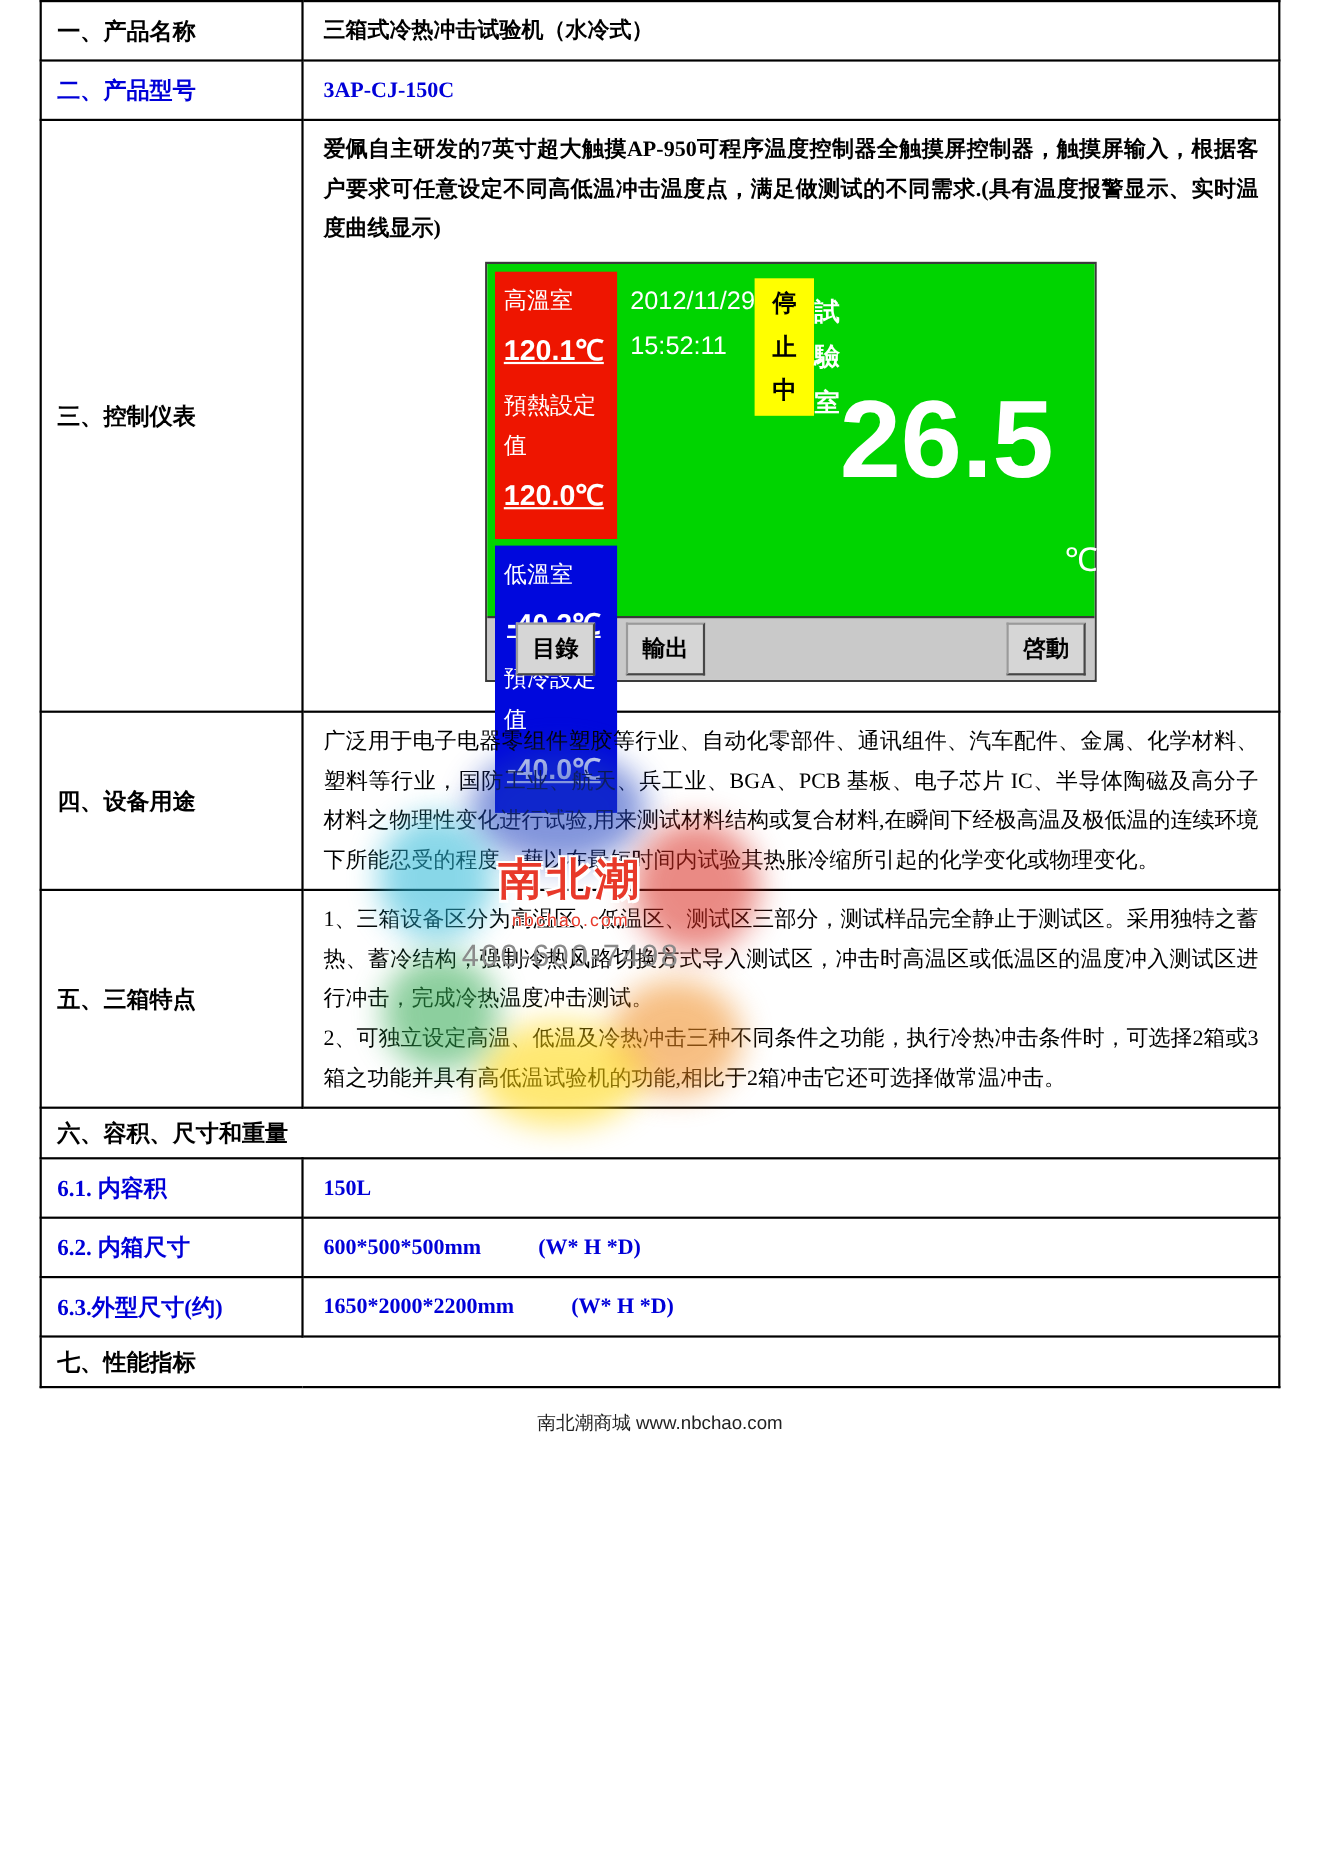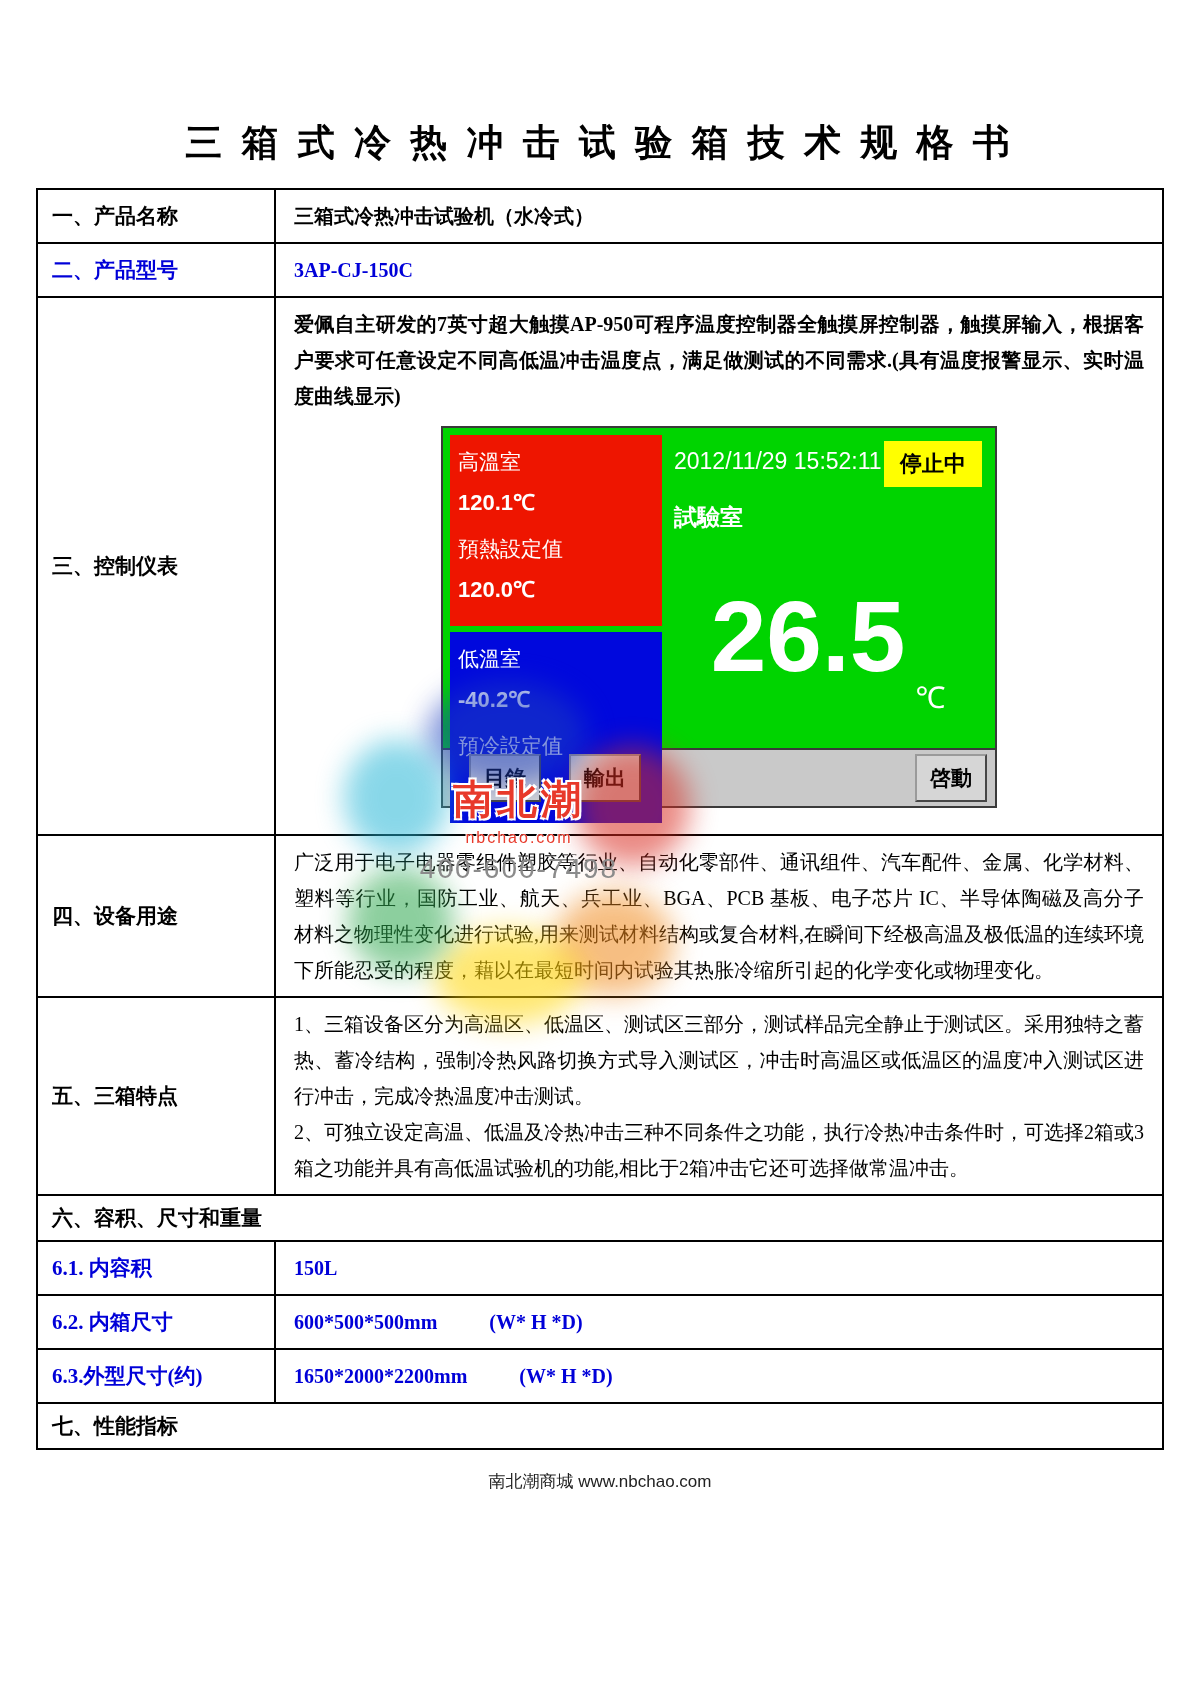--- a/index.html
+++ b/index.html
@@ -22,27 +22,27 @@
   .grayVal { color:#333; }
   .boldtxt { font-weight:bold; }
   .just { text-align:justify; }
   .dim-note { margin-left:52px; }
   .para + .para { margin-top:0; }
 
   
   .screen { width:556px; margin:12px auto 18px; border:2px solid #3a3a3a;
             font-family:"Liberation Sans", sans-serif; }
   .screen-main { display:flex; gap:6px; background:#00d400; padding:7px; height:320px; }
-  .screen-left { width:212px; display:flex; flex-direction:column; gap:6px; }
+  .screen-left { width:184px; display:flex; flex-direction:column; gap:6px; }
   .panel { flex:1; padding:8px 8px; color:#fff; }
   .panel.hot  { background:#ee1500; }
   .panel.cold { background:#0008dd; }
   .room-name { font-size:21px; }
-  .room-temp { font-size:22px; font-weight:bold; text-align:left; padding-right:4px; margin:2px 0 8px; }
-  .screen-right { flex:1; display:flex; flex-direction:column; color:#fff; padding:6px 6px; }
+  .room-temp { font-size:26px; font-weight:bold; text-align:center; padding-right:4px; margin:2px 0 8px;text-decoration:underline; }
+  .screen-right { flex:1; display:flex; flex-direction:row; color:#fff; padding:6px 6px; }
   .screen-top { display:flex; justify-content:space-between; align-items:flex-start; }
   .datetime { font-size:23px; }
   .status { background:#ffff00; color:#000; font-size:22px; font-weight:bold; padding:3px 16px; }
   .testroom { font-size:23px; margin-top:10px;font-weight:bold; }
   .big-temp { flex:1; display:flex; align-items:center; justify-content:center; }
   .big-temp .num  { font-size:100px; font-weight:bold; line-height:1; }
   .big-temp .unit { font-size:30px; margin-left:10px; align-self:flex-end; padding-bottom:10px; }
   .screen-bar { display:flex; gap:10px; background:#c9c9c9; border-top:2px solid #3a3a3a;
                 padding:4px 8px; align-items:center; }
   .sbtn { min-width:72px; text-align:center; background:#d6d6d6; border:2px outset #9a9a9a;
@@ -82,21 +82,20 @@
     <span class="blob b4"></span>
     <span class="blob b5"></span>
     <span class="blob b6"></span>
     <div class="wm-center">
       <div class="wm-brand">南北潮</div>
       <div class="wm-domain">nbchao.com</div>
       <div class="wm-phone">400-600-7498</div>
     </div>
   </div>
 
-  <h1 class="title">三 箱 式 冷 热 冲 击 试 验 箱 技 术 规 格 书</h1>
 
   <table class="spec">
     <colgroup>
         <col style="width:238px">
         <col>
       </colgroup>
 
     <tbody>
         <tr>
       <td class="lab h-sm">一、产品名称</td>

